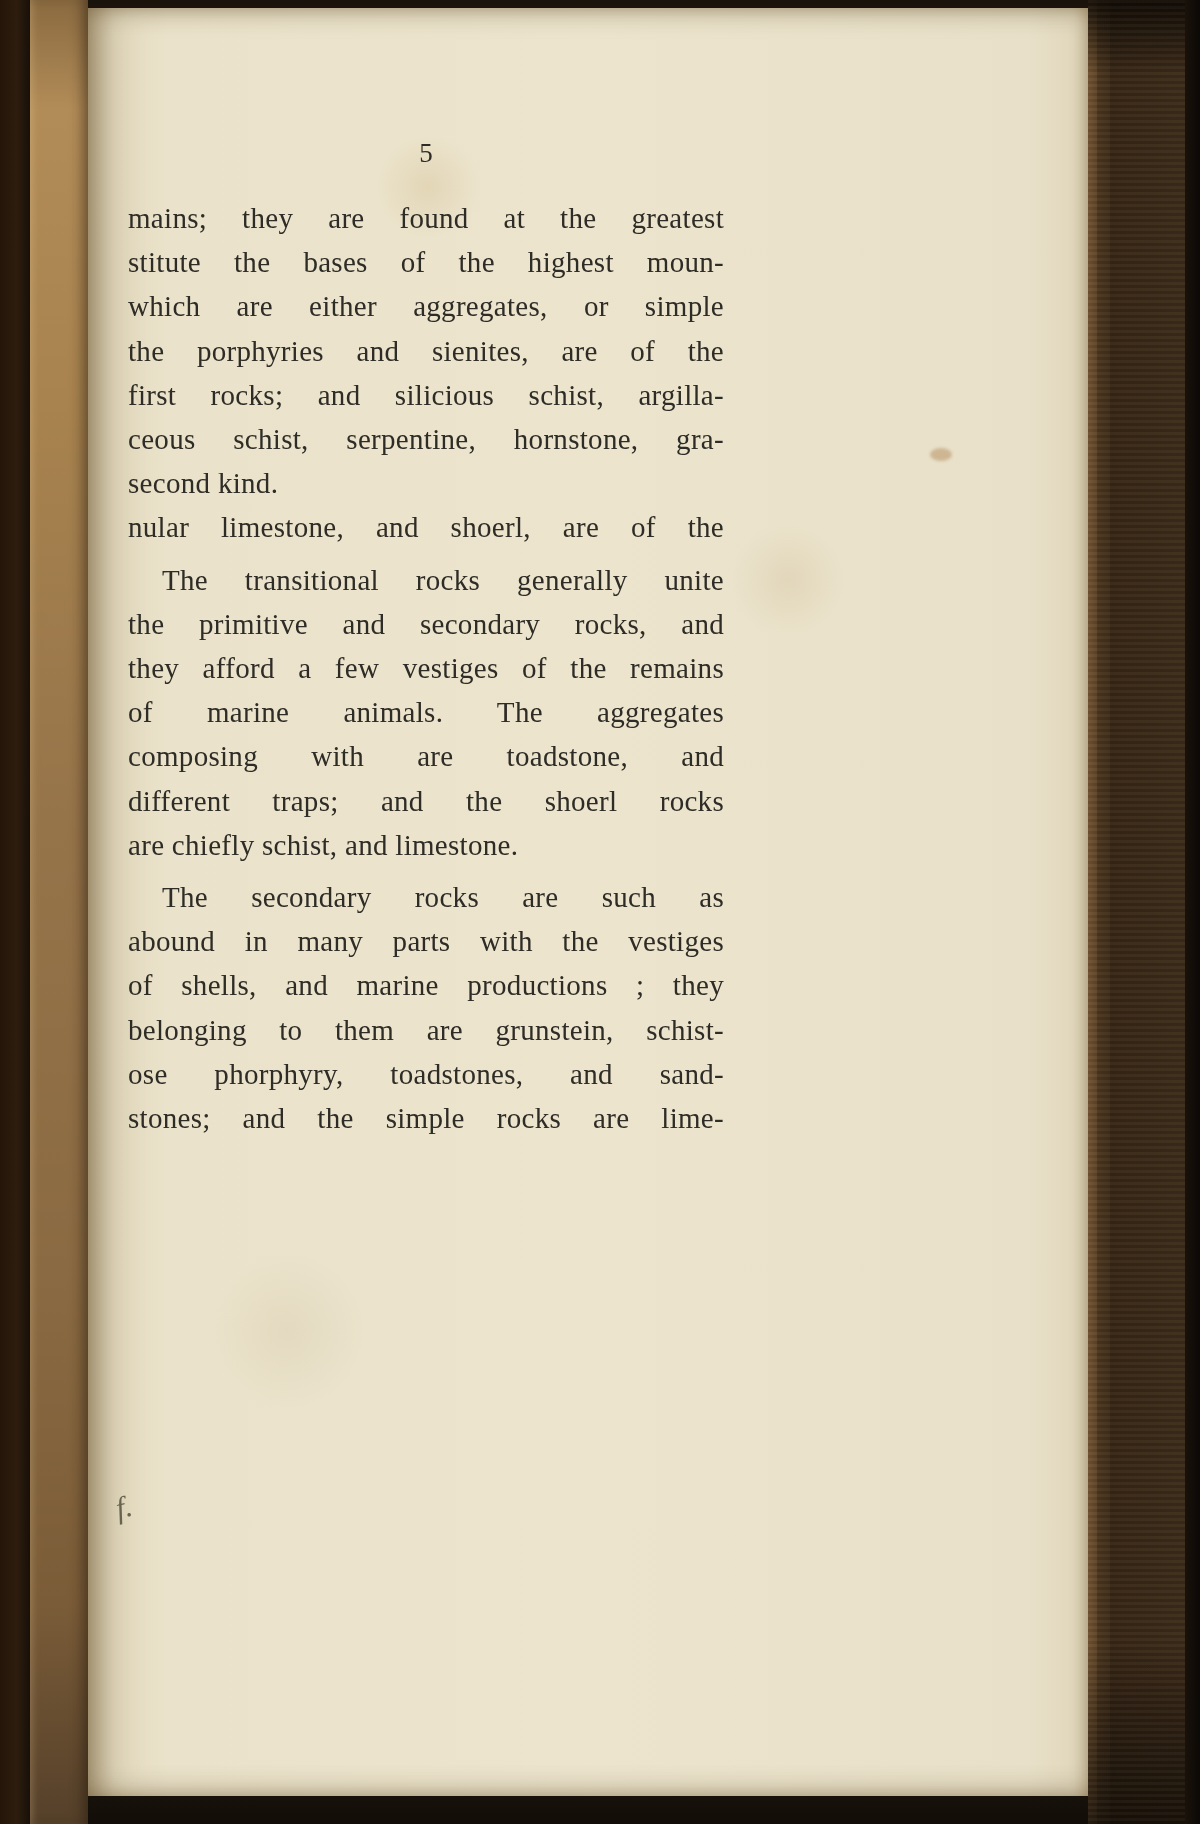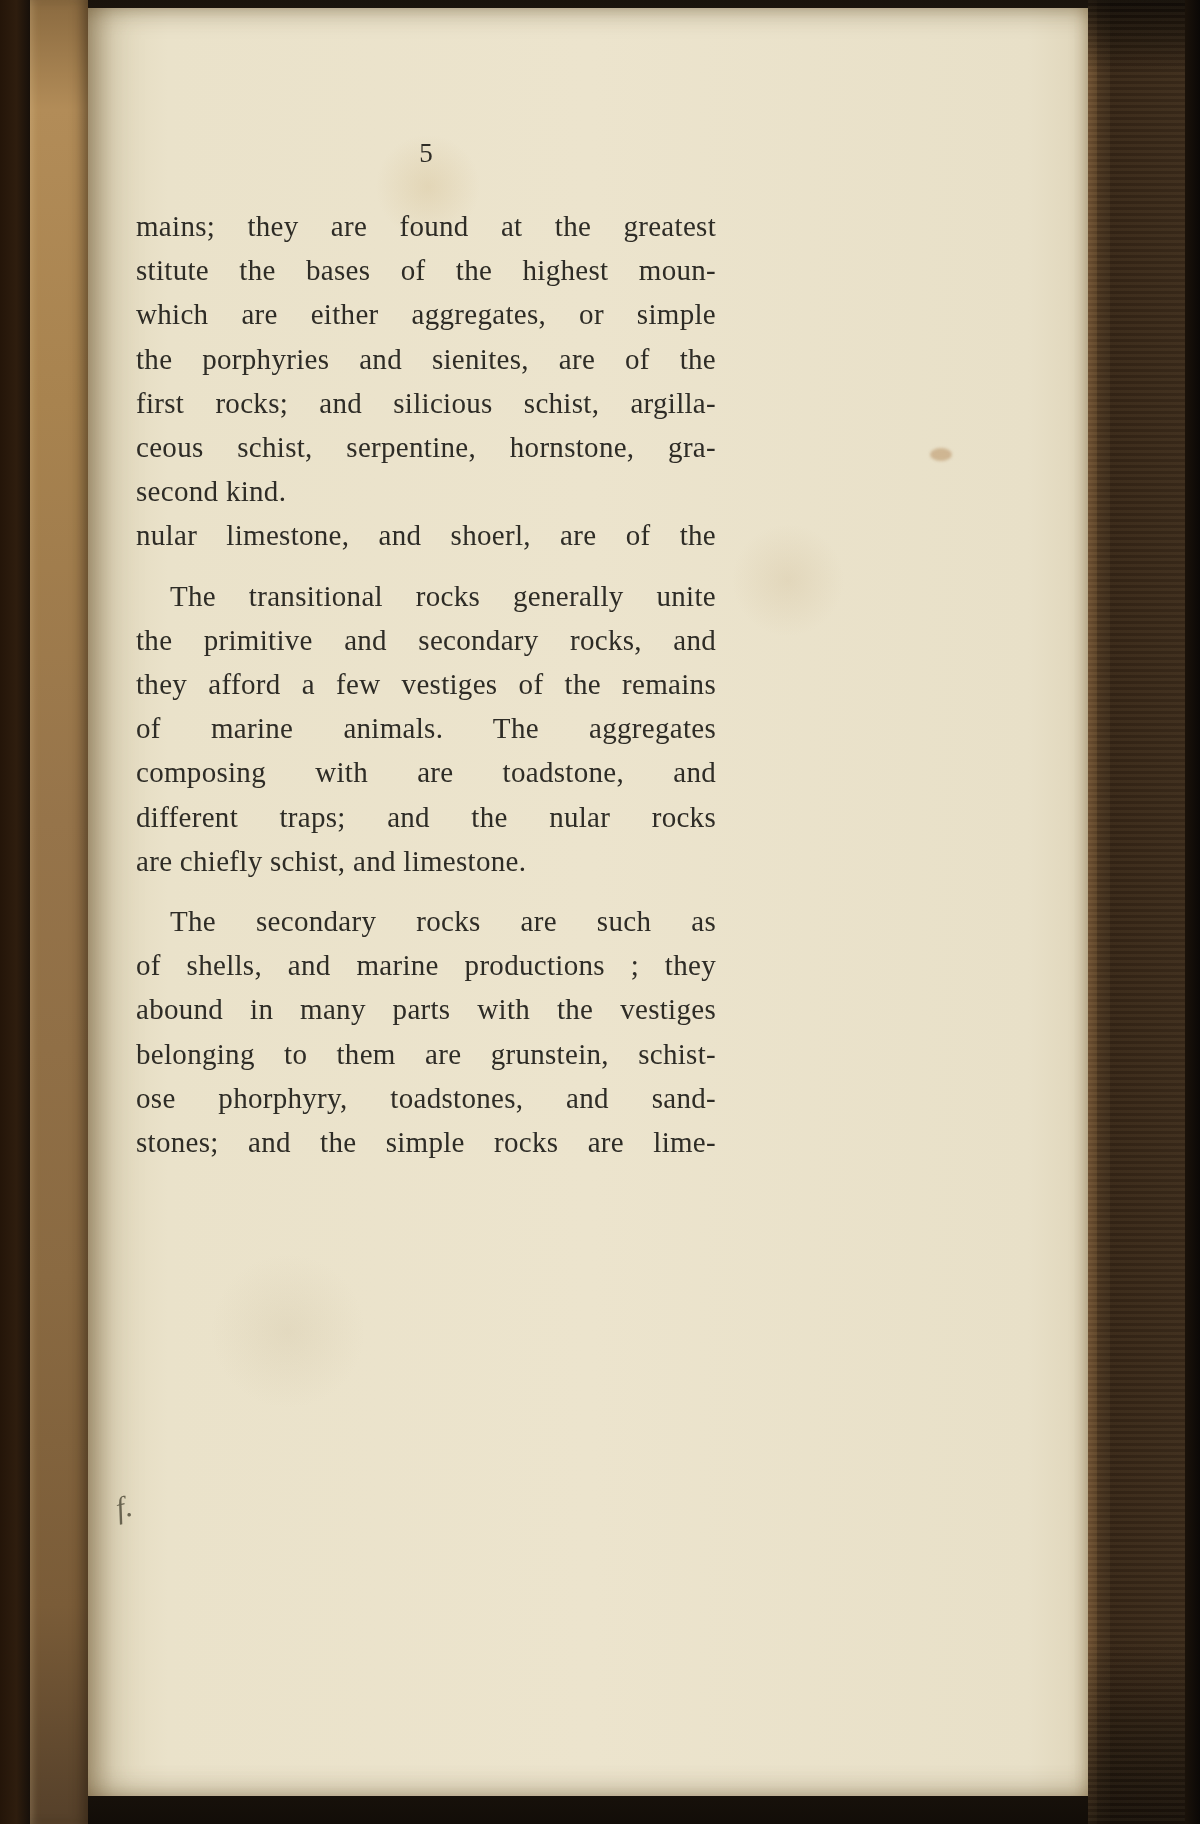--- a/index.html
+++ b/index.html
@@ -74,21 +74,21 @@
   .text-block {
     position: absolute;
     left: 32px; top: 180px;
     width: 612px;
     font-size: 29px;
     line-height: 44.2px;
     letter-spacing: 0.3px;
     color: var(--ink, #2e2c26);
   }
 
-  .paragraph { margin: 16px; }
+  .paragraph { margin: 8px; }
 
   .line {
     text-align: justify;
     text-align-last: justify;
     white-space: normal;
   }
   .line.last { text-align-last: left; }
   .line.indent { text-indent: 34px; }
 
   
@@ -165,27 +165,27 @@
           <div class="line">ceous schist, serpentine, hornstone, gra-</div>
           <div class="line last">second kind.</div>
           <div class="line">nular limestone, and shoerl, are of the</div>
         </div>
         <div class="paragraph">
           <div class="line indent">The transitional rocks generally unite</div>
           <div class="line">the primitive and secondary rocks, and</div>
           <div class="line">they afford a few vestiges of the remains</div>
           <div class="line">of marine animals. The aggregates</div>
           <div class="line">composing with are toadstone, and</div>
-          <div class="line">different traps; and the nular rocks</div>
+          <div class="line">different traps; and the shoerl rocks</div>
           <div class="line last">are chiefly schist, and limestone.</div>
         </div>
         <div class="paragraph">
           <div class="line indent">The secondary rocks are such as</div>
+          <div class="line">abound in many parts with the vestiges</div>
           <div class="line">of shells, and marine productions ; they</div>
-          <div class="line">abound in many parts with the vestiges</div>
           <div class="line">belonging to them are grunstein, schist-</div>
           <div class="line">ose phorphyry, toadstones, and sand-</div>
           <div class="line">stones; and the simple rocks are lime-</div>
         </div>
       </div>
 
     <div class="pen-mark">f.</div>
 
     <div class="stain"></div>
   </div>

